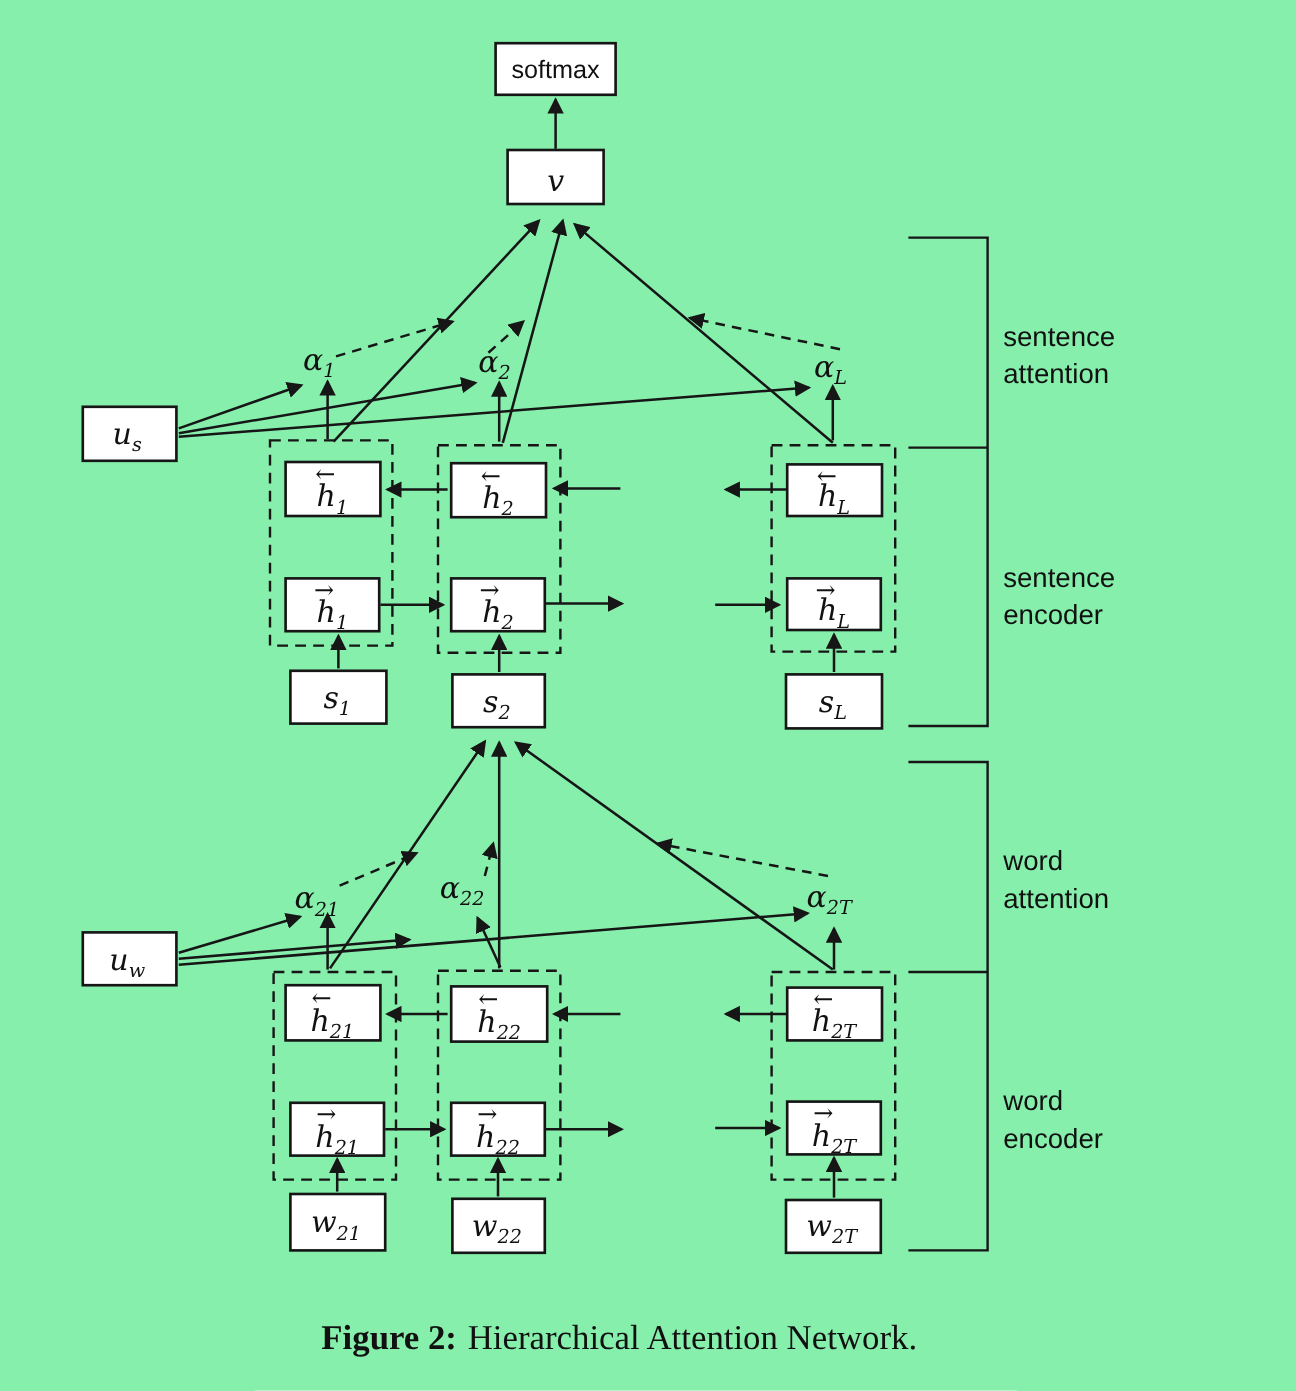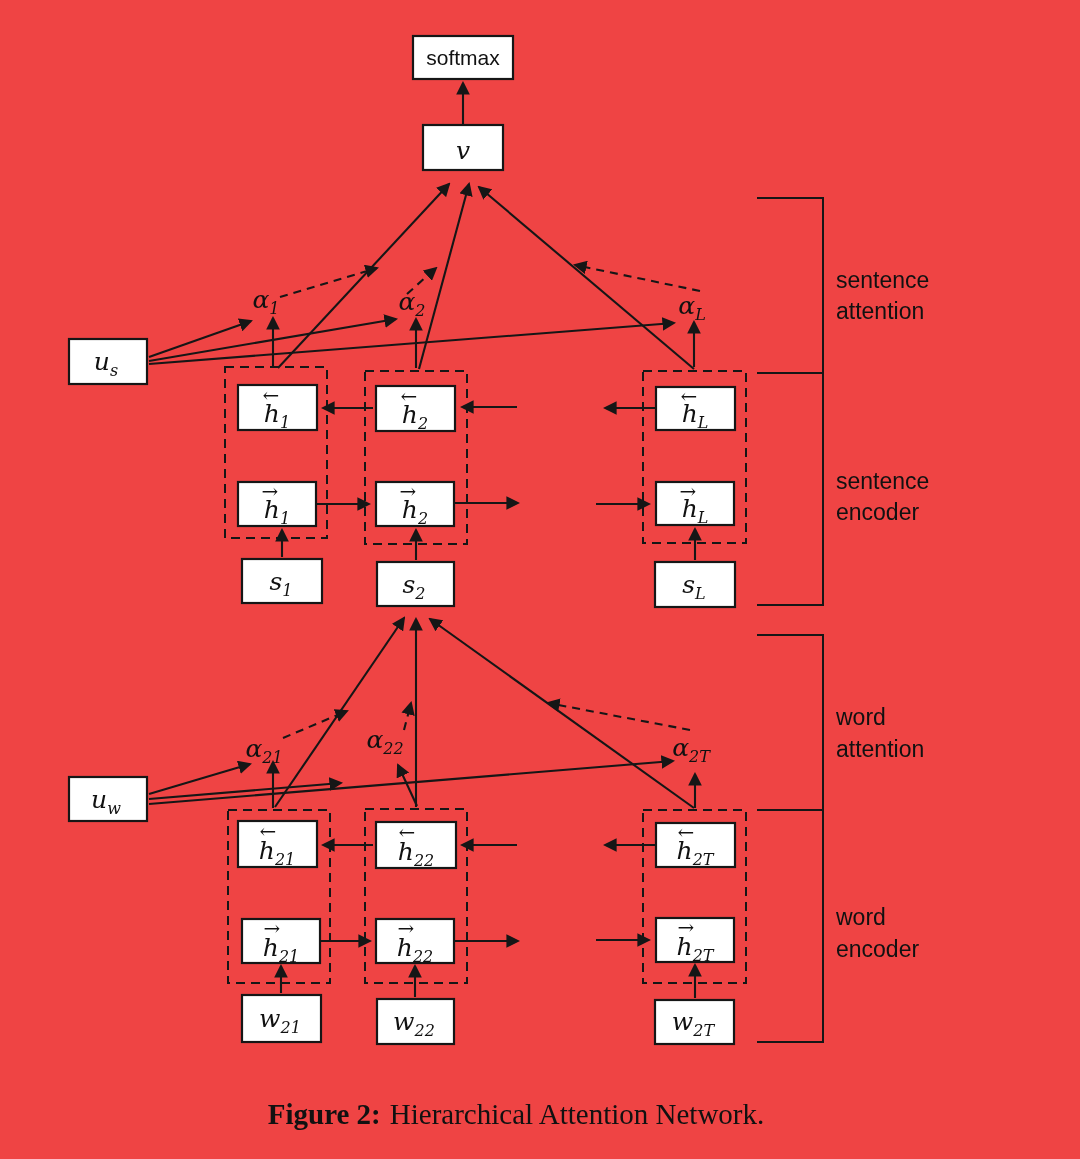--- a/index.html
+++ b/index.html
@@ -1,16 +1,16 @@
 <!DOCTYPE html>
 <html><head>
 <meta charset="utf-8">
 <style>
   html,body{margin:0;padding:0;background:#ffffff;}
-  .stage{width:1080px;height:1159px;position:relative;background:#ef4444;font-family:"Liberation Sans","DejaVu Sans",sans-serif;}
+  .stage{width:1080px;height:1159px;position:relative;background:#86efac;font-family:"Liberation Sans","DejaVu Sans",sans-serif;}
   svg{display:block;}
   .box{fill:#ffffff;stroke:#161616;stroke-width:2.2;}
   .dbox{fill:none;stroke:#161616;stroke-width:2;stroke-dasharray:9 6;}
   .ln{stroke:#161616;stroke-width:2.1;fill:none;}
   .arr{marker-end:url(#ah);}
   .dsh{stroke-dasharray:8 6;}
   .br{stroke:#161616;stroke-width:2;fill:none;}
   text{fill:#111111;}
   .math{font-family:"DejaVu Serif","Liberation Serif",serif;font-style:italic;font-size:25px;text-anchor:middle;}
   .sub{font-size:16px;}

